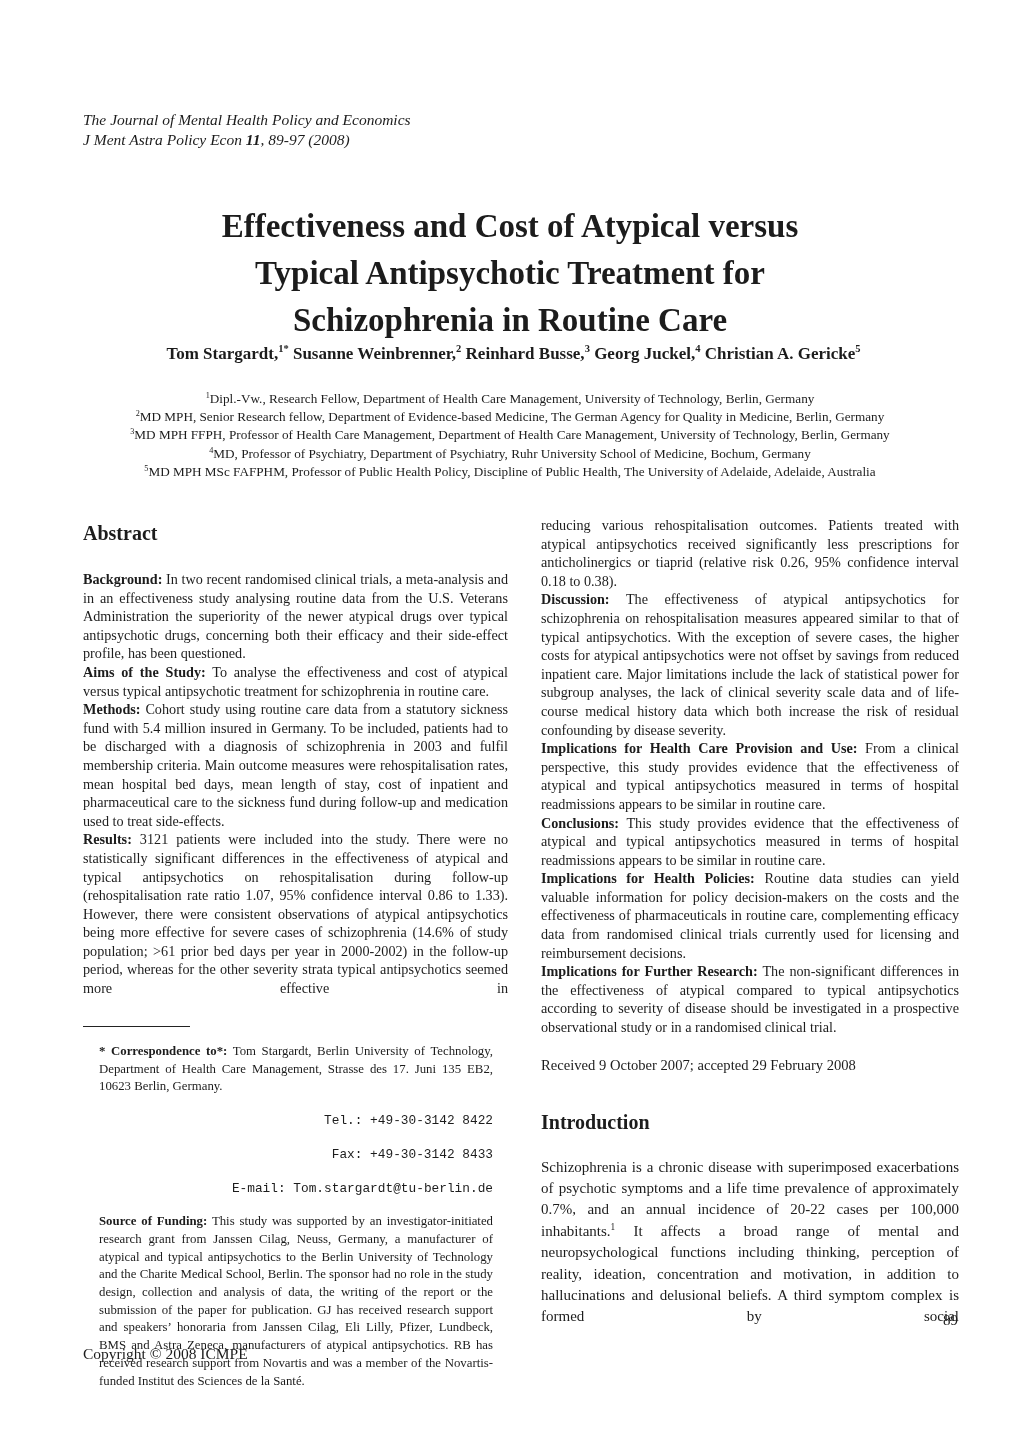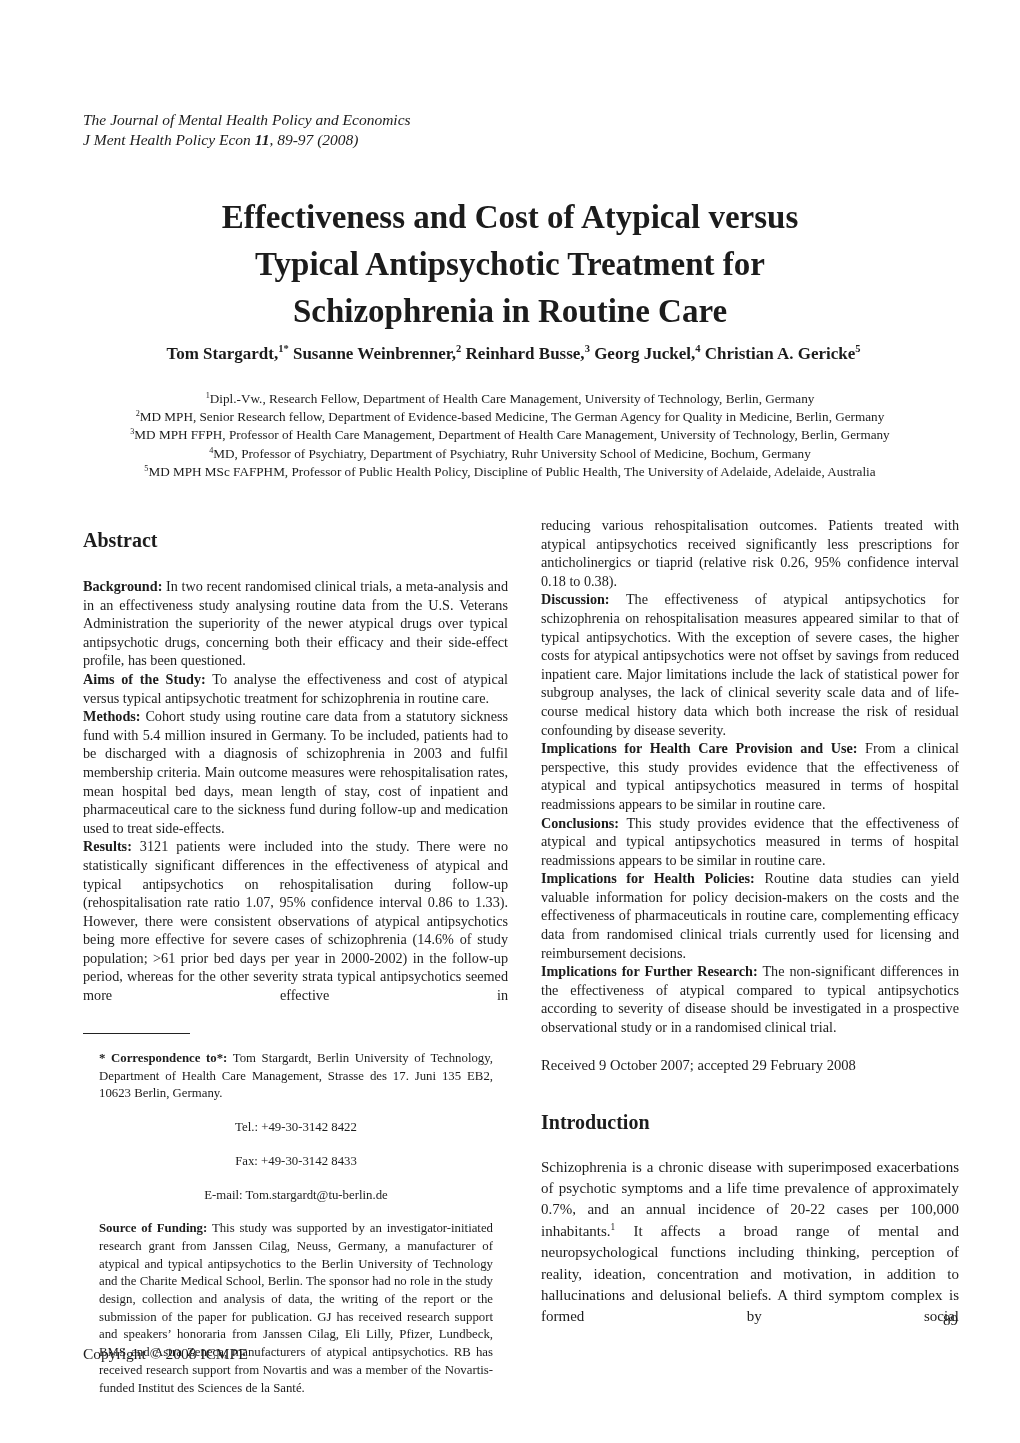--- a/index.html
+++ b/index.html
@@ -6,58 +6,58 @@
   .page {
     position:relative; width:1020px; height:1443px; margin:0 auto;
     background:#ffffff; color:#1c1c1c;
     font-family:"Liberation Serif", serif;
     overflow:hidden;
   }
   
   .journal-header { position:absolute; left:83px; top:110px; font-style:italic; font-size:15.5px; line-height:19.5px; }
   .journal-header b { font-weight:bold; }
   
-  .paper-title { position:absolute; left:0; right:0; top:194px; margin:0; text-align:center;
+  .paper-title { position:absolute; left:0; right:0; top:194px; margin:9px; text-align:center;
     font-size:33px; line-height:47px; font-weight:bold; }
   
   .authors { position:absolute; left:7px; right:0; top:344px; text-align:center;
     font-size:17px; font-weight:bold; }
   sup { font-size:0.62em; vertical-align:super; line-height:0; }
   
   .affiliations { position:absolute; left:0; right:0; top:390px; text-align:center;
     font-size:13.2px; line-height:18.2px; }
   
   .columns { position:absolute; left:83px; top:516px; width:876px; display:flex; gap:33px; }
   .col-left  { width:425px; }
   .col-right { width:418px; }
   .abstract-box-left  { height:505px; }
   .abstract-box-right { min-height:505px; }
-  .abstract-heading, .section-heading { font-size:20px; font-weight:bold; margin:12px 0 25px 0; line-height:24px; }
+  .abstract-heading, .section-heading { font-size:20px; font-weight:bold; margin:5px 0 25px 0; line-height:24px; }
   .abs p { margin:0; font-size:14.2px; line-height:18.6px; text-align:justify; }
   .abs p.cont-end { text-align-last:justify; }
   .received { margin:20px 0 0 0; font-size:14.6px; }
   .section-heading.intro-h { margin:36px 0 0 0; }
   .intro-p { margin:23px 0 0 0; font-size:15px; line-height:21.4px; text-align:justify; text-align-last:justify; }
   
   .footnote { width:426px; font-size:12.8px; line-height:17.7px; text-align:justify; }
   .footnote-rule { width:107px; height:0; border-top:1.6px solid #222; margin:0 0 8px 0; }
   .footnote p { margin:16px; }
-  .footnote .plain-line { text-align:center; }
+  .footnote .plain-line { text-align:right;font-family:Liberation Mono, monospace; }
   
   .page-number { position:absolute; right:62px; top:1312px; font-size:15px; }
   .copyright { position:absolute; left:83px; top:1345px; font-size:15.5px; }
 </style>
 </head>
 <body>
 
 <div class="page">
 
   <div class="journal-header">
     <div>The Journal of Mental Health Policy and Economics</div>
-    <div><span>J Ment Health Policy Econ </span><b>11</b><span>, 89-97 (2008)</span></div>
+    <div><span>J Ment Astra Policy Econ </span><b>11</b><span>, 89-97 (2008)</span></div>
   </div>
 
   <h1 class="paper-title">
     <div>Effectiveness and Cost of Atypical versus</div>
     <div>Typical Antipsychotic Treatment for</div>
     <div>Schizophrenia in Routine Care</div>
   </h1>
 
   <div class="authors"><span>Tom Stargardt,</span><sup>1*</sup><span> Susanne Weinbrenner,</span><sup>2</sup><span> Reinhard Busse,</span><sup>3</sup><span> Georg Juckel,</span><sup>4</sup><span> Christian A. Gericke</span><sup>5</sup></div>
 

